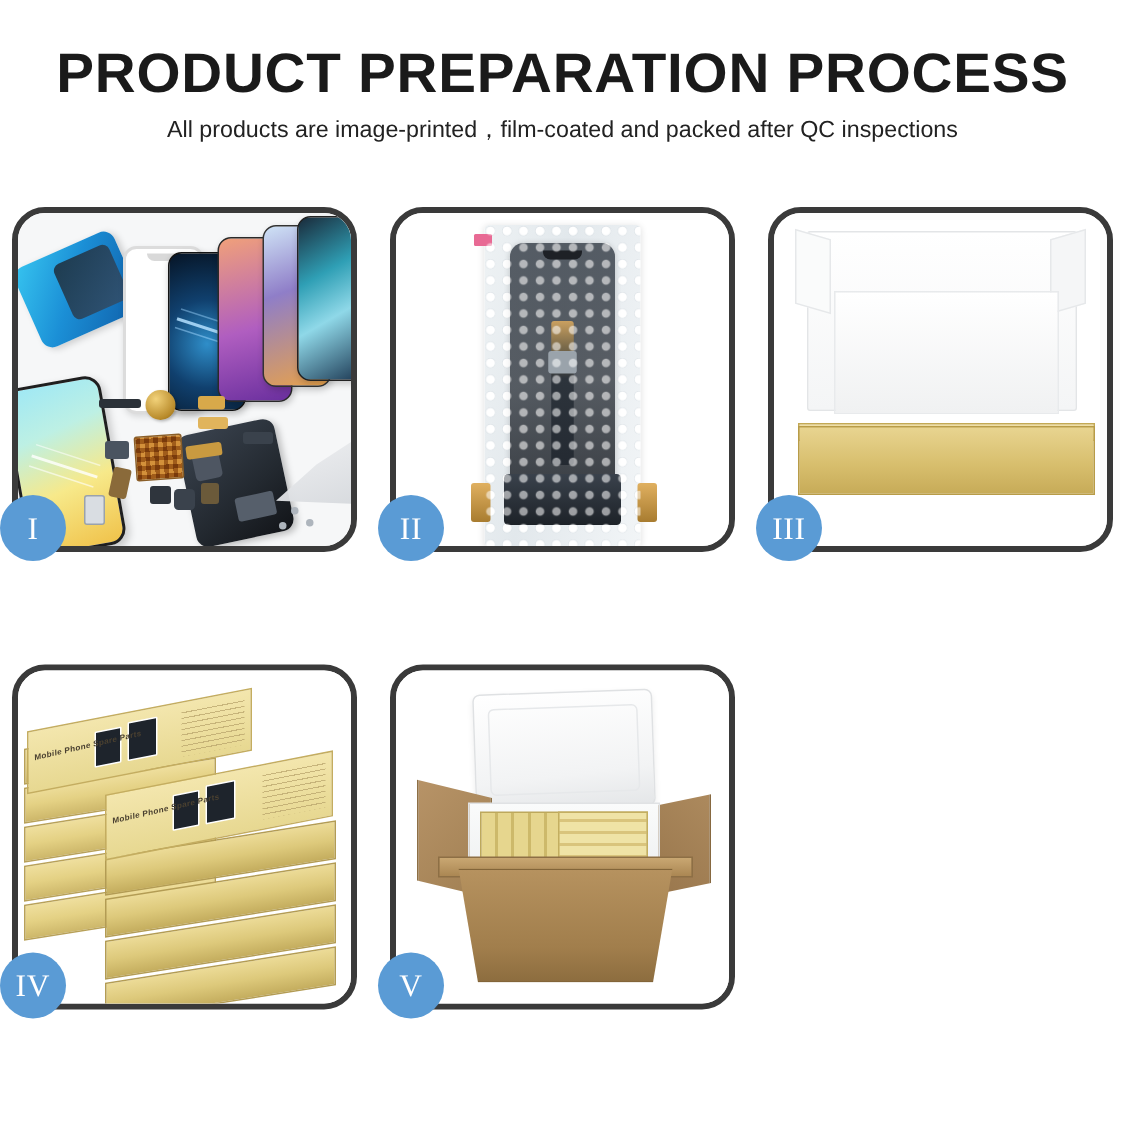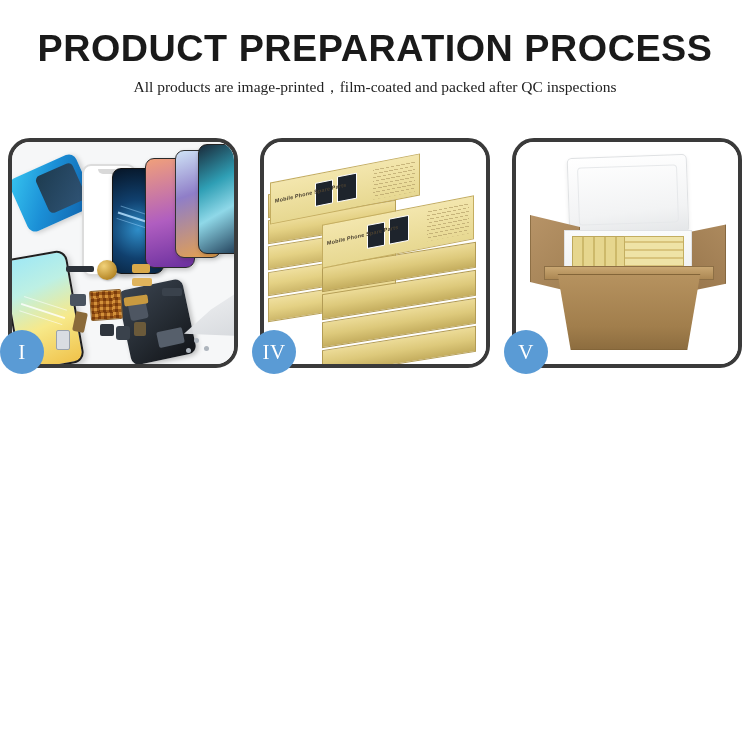--- a/index.html
+++ b/index.html
@@ -14,21 +14,21 @@
 
   .header{width:750px;text-align:center;padding-top:30px;box-sizing:border-box;}
   .title{
     font-size:37px;font-weight:700;color:#1a1a1a;
     letter-spacing:0.5px;line-height:1;margin:0;
     font-family:"Liberation Sans", sans-serif;
     transform:scaleX(1.02);
   }
   .subtitle{
     font-size:15.5px;color:#222;margin:12px 0 0 0;line-height:1;
-    font-family:Liberation Serif, serif;
+    font-family:Liberation Sans, sans-serif;
   }
 
   .grid{
     position:absolute;left:0;top:138px;width:750px;
     display:grid;
     grid-template-columns:repeat(3,230px);
     grid-template-rows:repeat(2,230px);
     column-gap:22px;row-gap:75px;
     justify-content:center;
   }
@@ -423,21 +423,47 @@
         <div class="prt s10"></div>
         <div class="prt s11"></div>
         <div class="screw a"></div>
         <div class="screw b"></div>
         <div class="screw c"></div>
         <div class="tweez"></div>
       </div>
       <div class="badge">I</div>
     </div>
 
-
+    <div class="card">
+      <div class="card-inner p2">
+        <div class="bubblebag"></div>
+        <div class="lcd"></div>
+        <div class="flex"></div>
+        <div class="flexpad"></div>
+        <div class="connbase"></div>
+        <div class="gold-tab l"></div>
+        <div class="gold-tab r"></div>
+        <div class="pinktag"></div>
+        <div class="bubble-overlay"></div>
+      </div>
+      <div class="badge">II</div>
+    </div>
+
+    <div class="card">
+      <div class="card-inner p3">
+        <div class="lid-back"></div>
+        <div class="lid-flap-l"></div>
+        <div class="lid-flap-r"></div>
+        <div class="foam"></div>
+        <div class="boxtray-lip"></div>
+        <div class="boxtray-in"></div>
+        <div class="boxtray"></div>
+      </div>
+      <div class="badge">III</div>
+    </div>
 
     <div class="card">
       <div class="card-inner p4">
         <div class="stack">
           <div class="sbox sb-back5"></div>
           <div class="sbox sb-back4"></div>
           <div class="sbox sb-back3"></div>
           <div class="sbox sb-back2"></div>
           <div class="sbox sb-back"></div>
 

